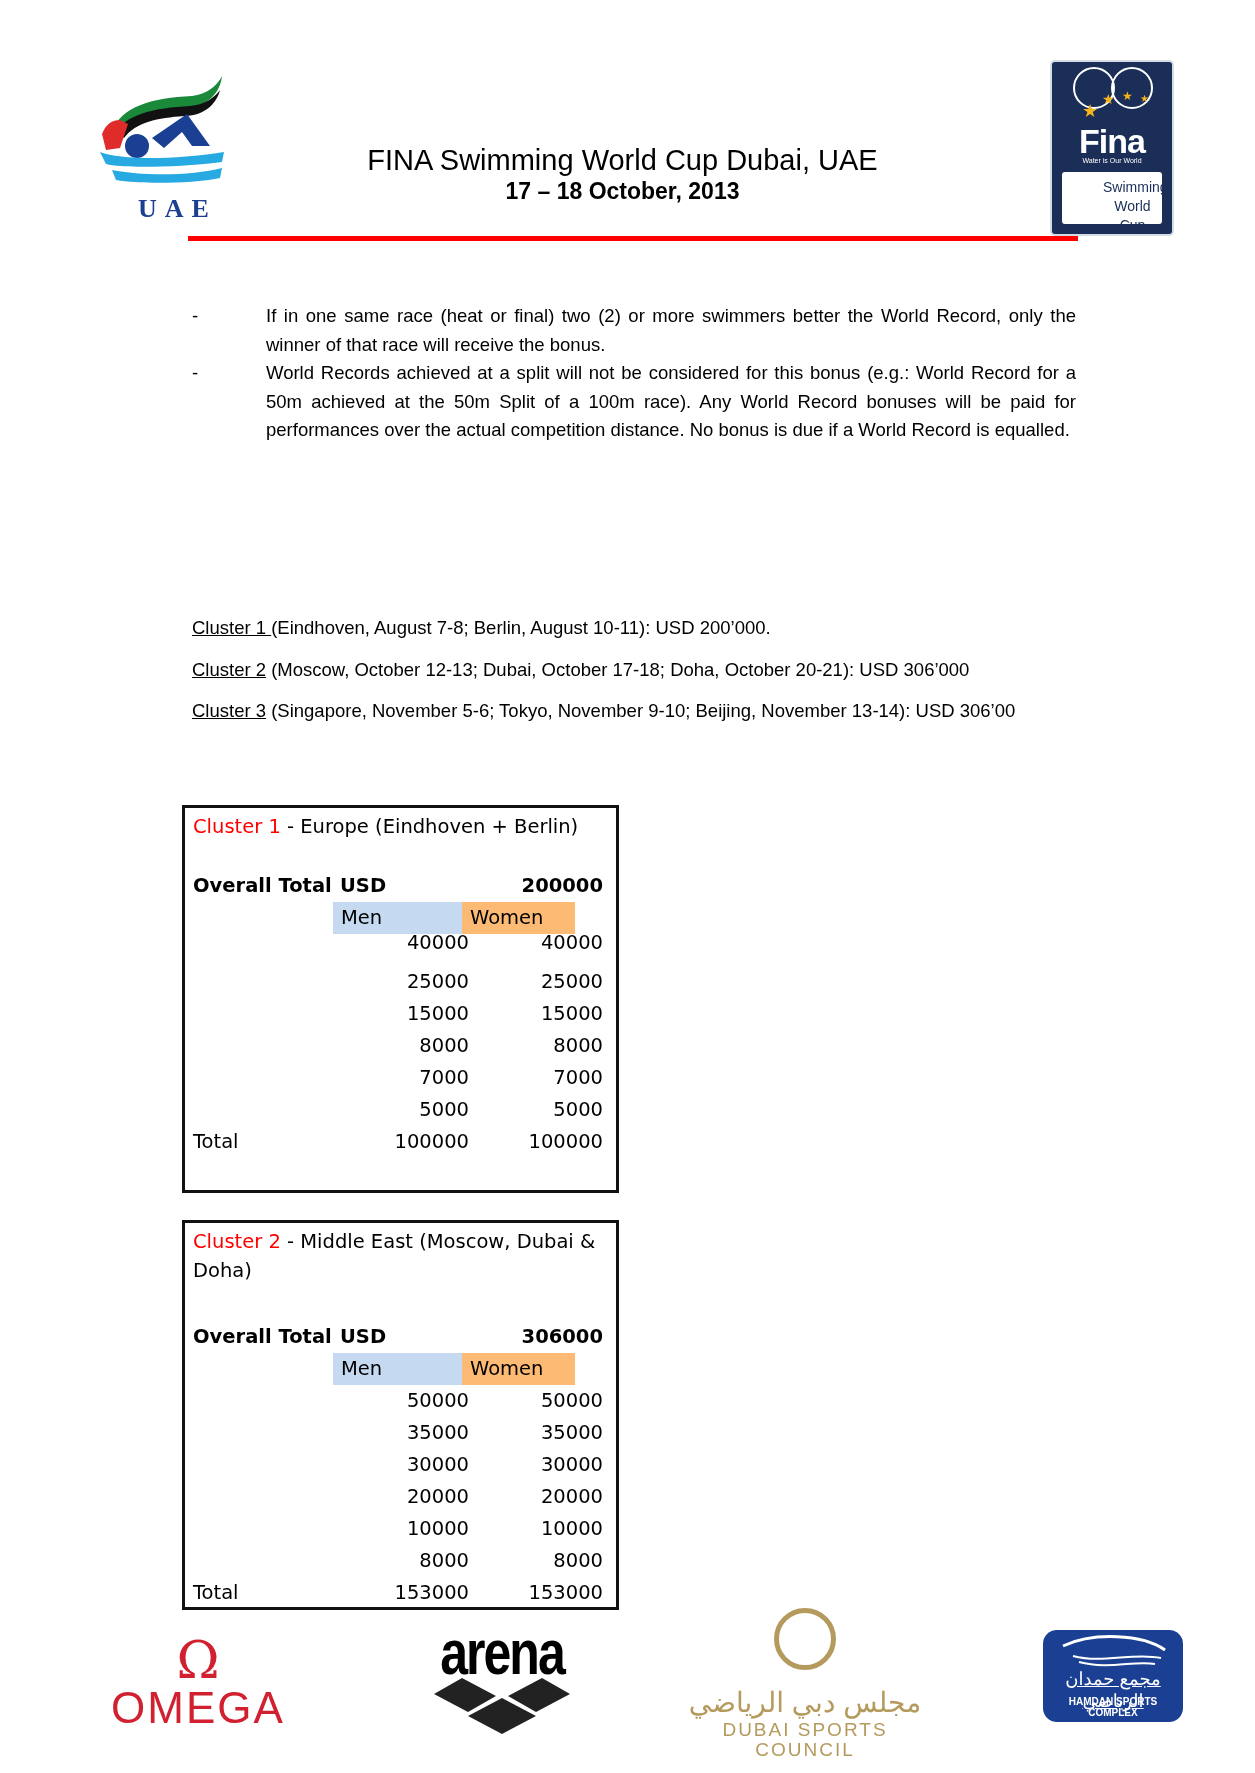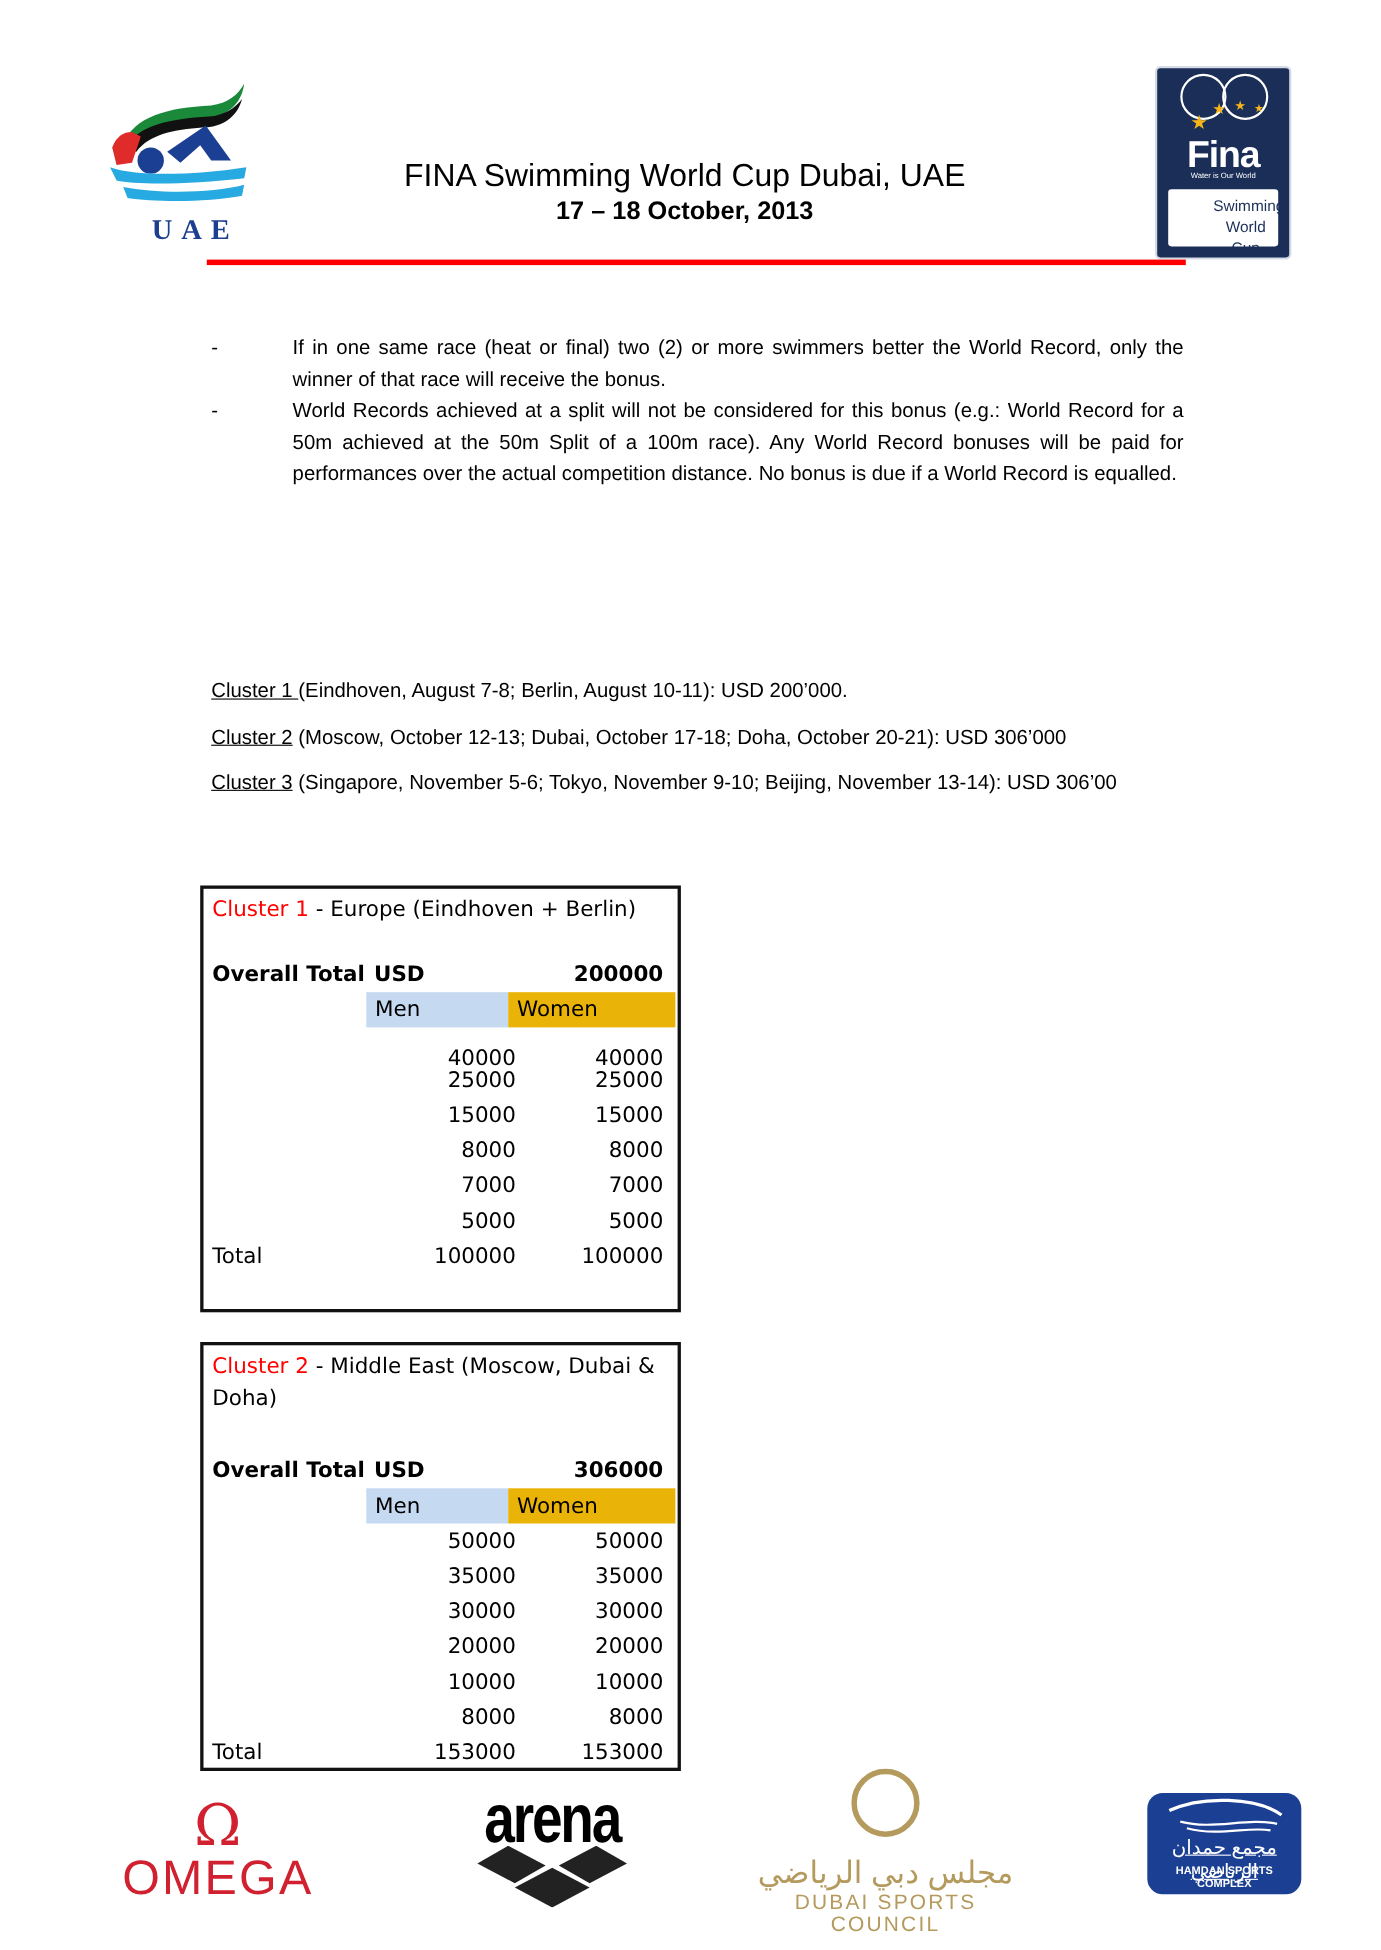--- a/index.html
+++ b/index.html
@@ -49,21 +49,21 @@
   .red { color:#ff0000; }
   .row { position:absolute; left:0; width:100%; height:32px; line-height:32px; }
   .c-label { position:absolute; left:8px; }
   .c-usd { position:absolute; left:155px; }
   .c-men { position:absolute; left:150px; width:134px; text-align:right; }
   .c-women { position:absolute; left:284px; width:134px; text-align:right; }
   .c-total-val { position:absolute; left:284px; width:134px; text-align:right; }
   .b { font-weight:bold; }
   .hdr-men { position:absolute; left:148px; width:129px; height:32px; background:#c5d9f1;
              padding-left:8px; box-sizing:border-box; }
-  .hdr-women { position:absolute; left:277px; width:152px; height:32px; background:#eab308;
+  .hdr-women { position:absolute; left:277px; width:113px; height:32px; background:#fdba74;
                padding-left:8px; box-sizing:border-box; }
 
   
   .omega { left:108px; top:1634px; width:180px; text-align:center; color:#d1202f; }
   .omega-sym { font-family:"DejaVu Serif", serif; font-size:52px; line-height:52px; }
   .omega-word { font-size:44px; line-height:44px; letter-spacing:2px; }
   .arena { left:432px; top:1628px; width:140px; text-align:center; }
   .arena-word { font-weight:bold; font-size:50px; line-height:50px; letter-spacing:-2px;
                 transform:scaleY(1.25); display:inline-block; }
   .dsc { left:685px; top:1608px; width:240px; text-align:center; color:#b59a5e; }
@@ -148,21 +148,21 @@
   </div>
   <div class="row b" style="top:62px">
     <span class="c-label">Overall Total</span>
     <span class="c-usd">USD</span>
     <span class="c-total-val">200000</span>
   </div>
   <div class="row" style="top:94px">
     <span class="hdr-men">Men</span>
     <span class="hdr-women">Women</span>
   </div>
-  <div class="row" style="top:138px">
+  <div class="row" style="top:119px">
       <span class="c-men">40000</span>
       <span class="c-women">40000</span>
     </div>
   <div class="row" style="top:158px">
       <span class="c-men">25000</span>
       <span class="c-women">25000</span>
     </div>
   <div class="row" style="top:190px">
       <span class="c-men">15000</span>
       <span class="c-women">15000</span>

